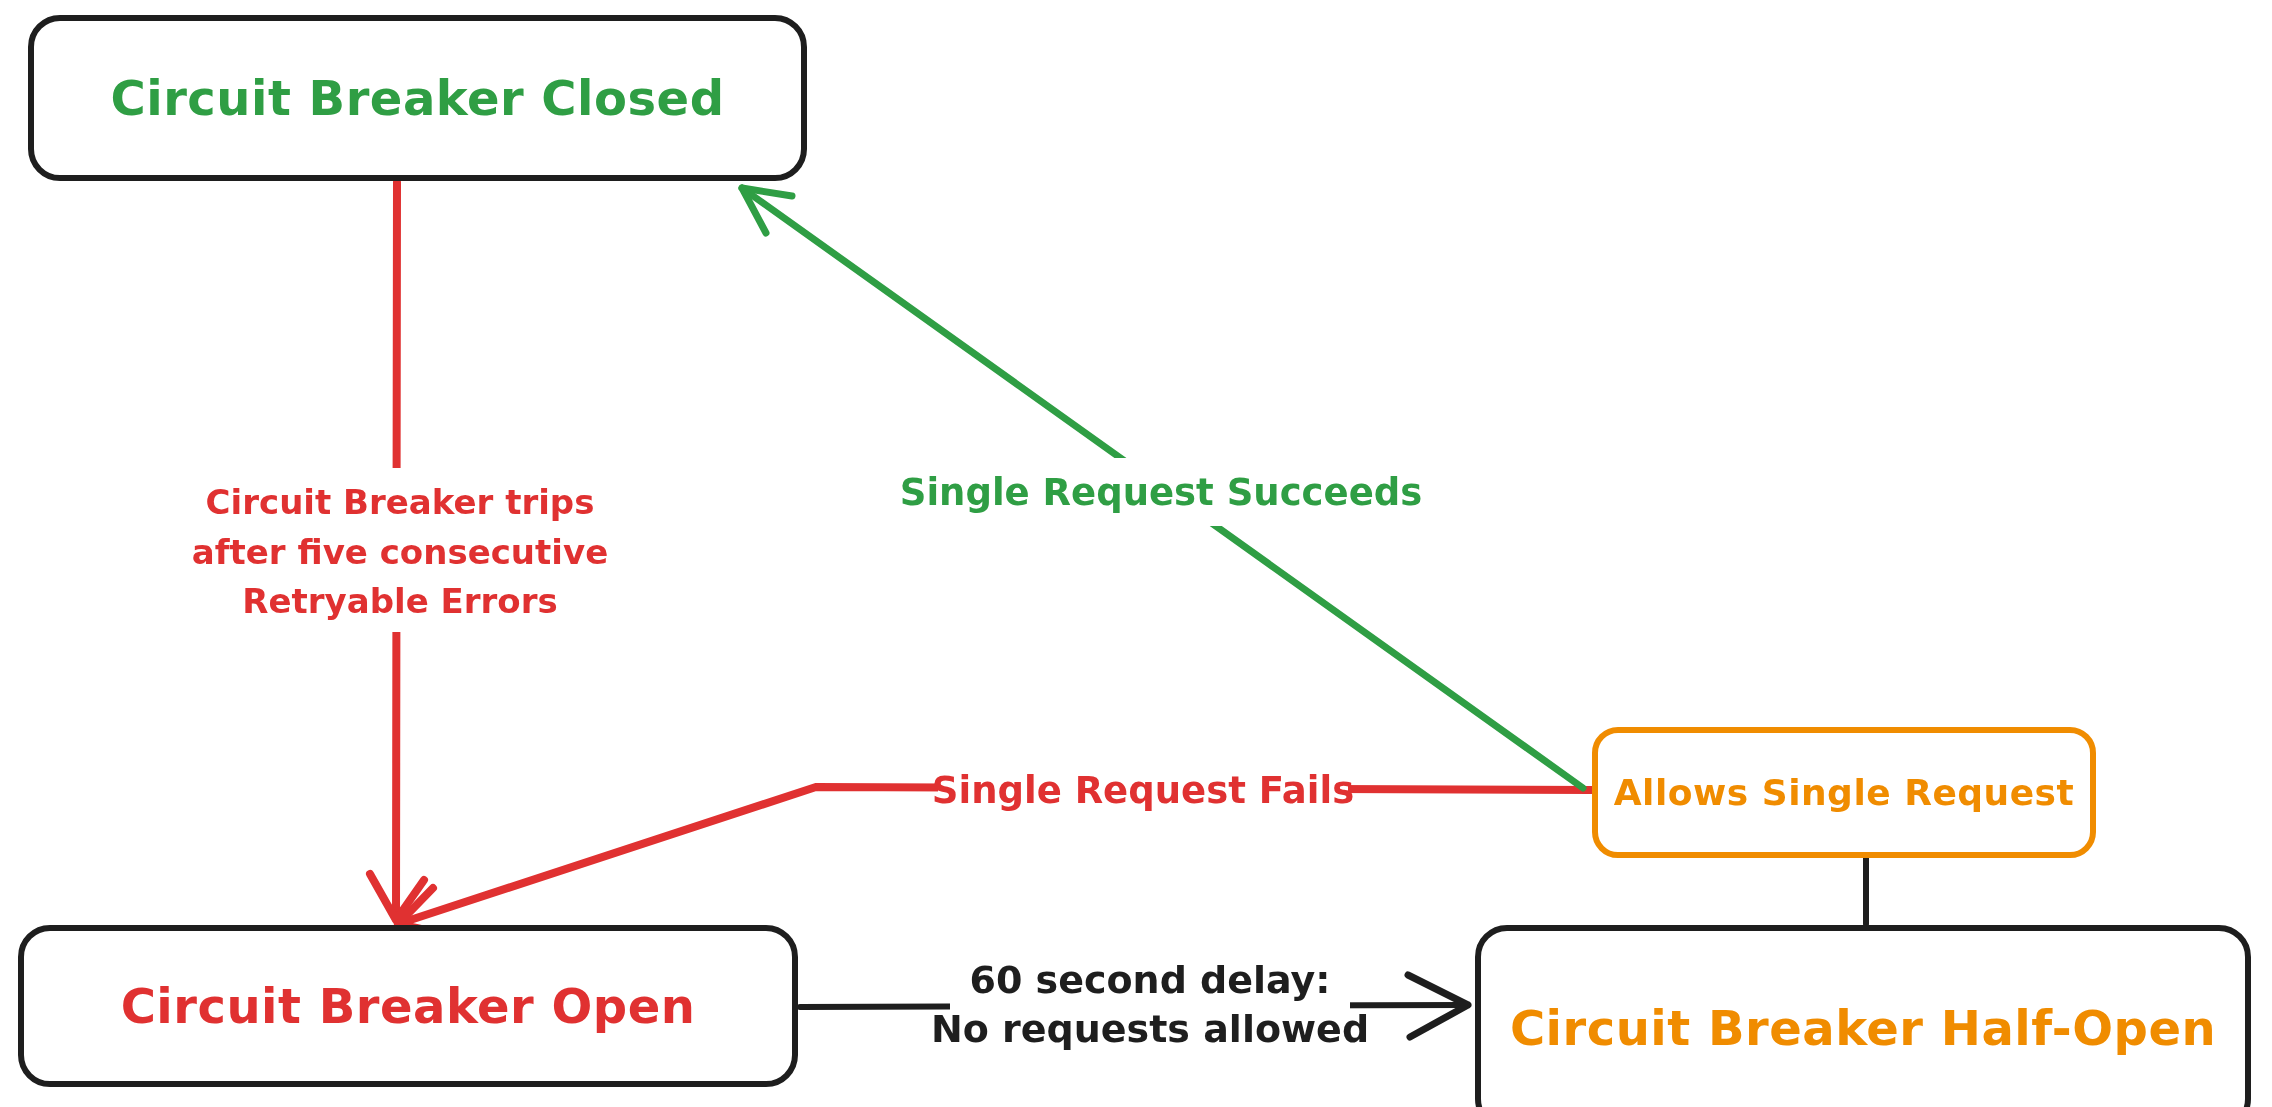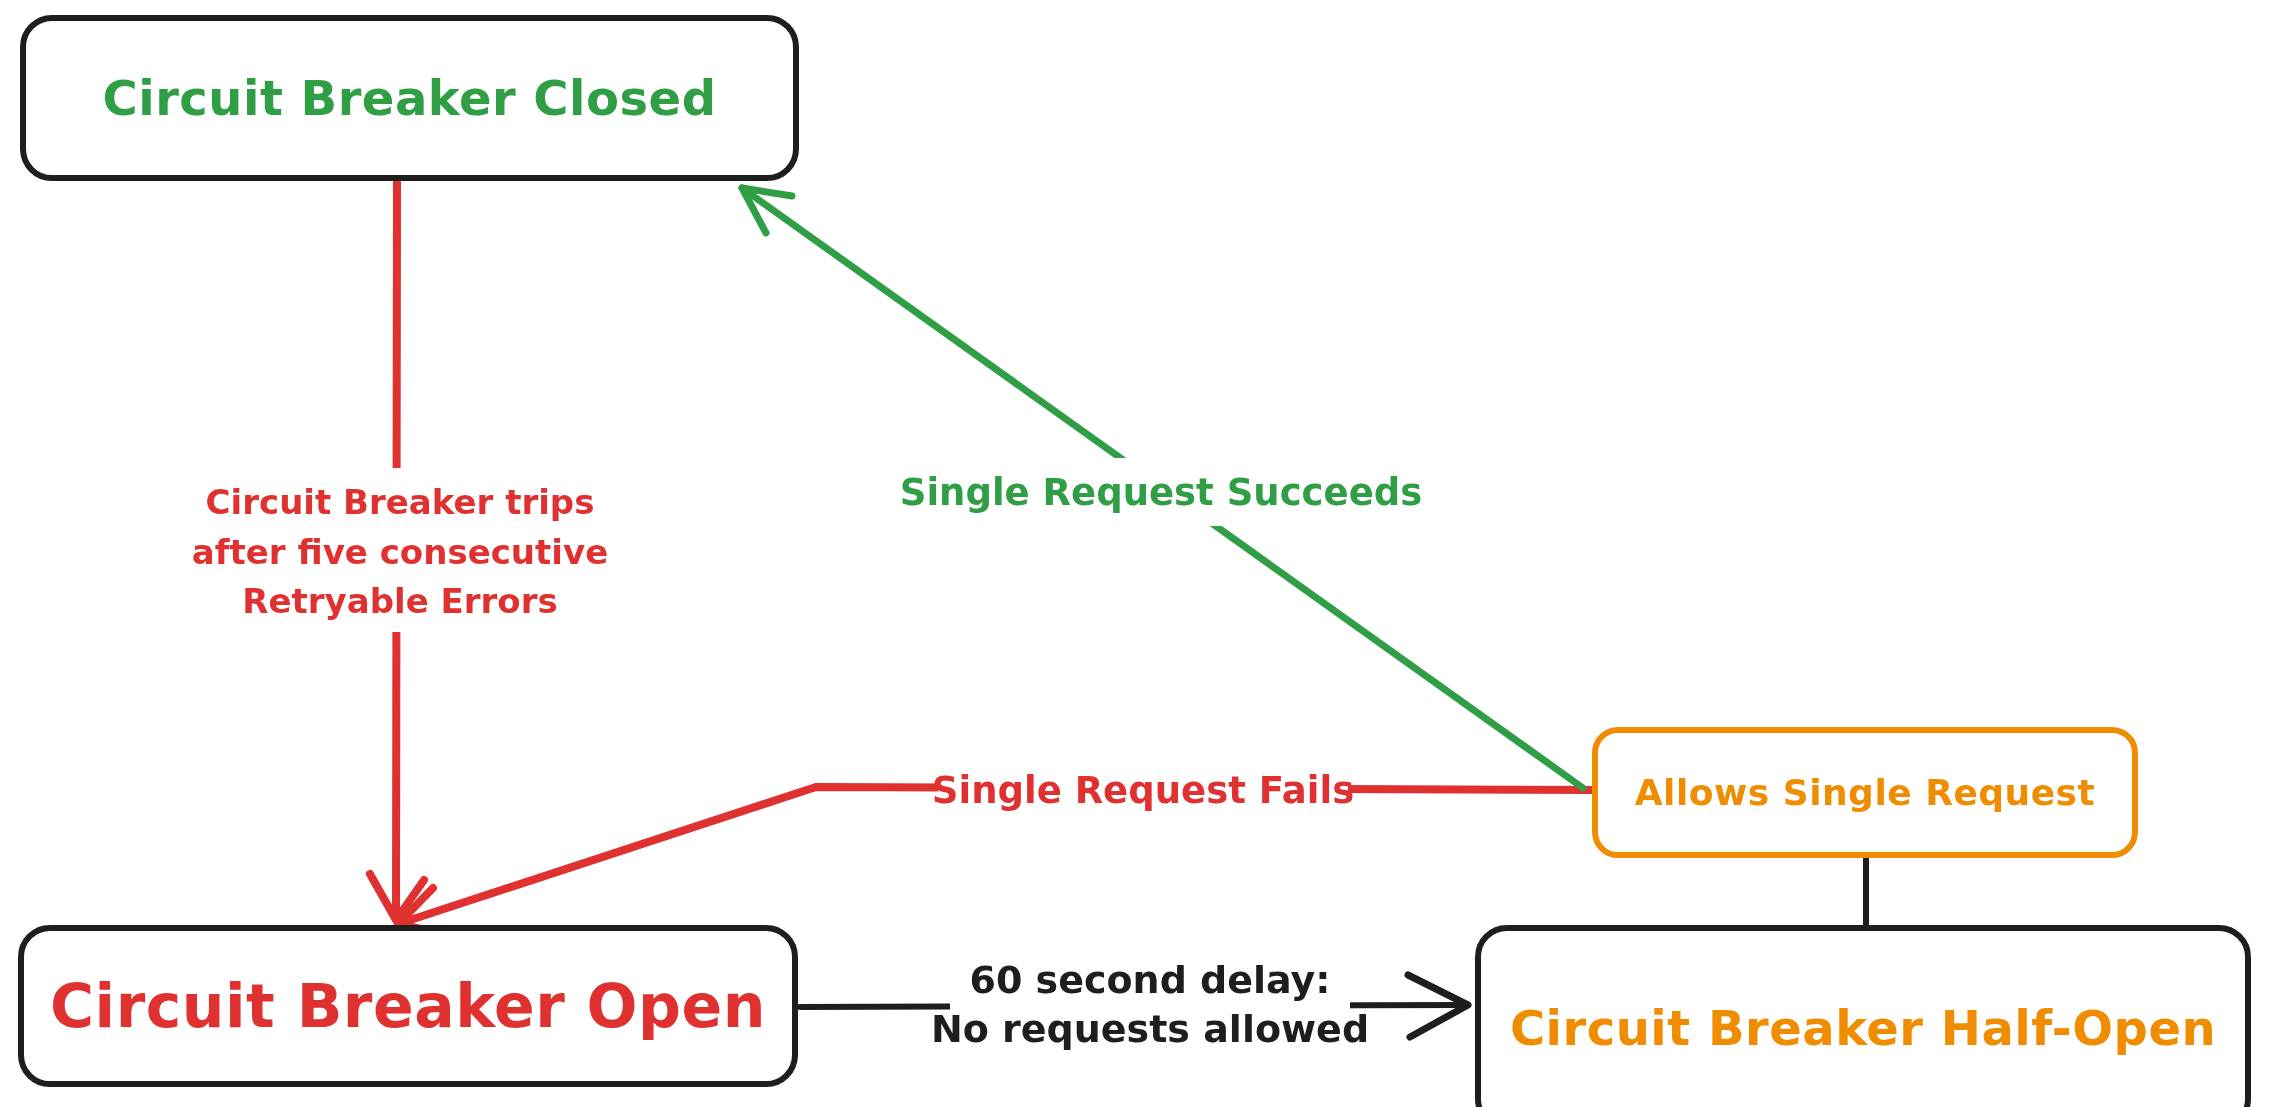--- a/index.html
+++ b/index.html
@@ -29,30 +29,30 @@
     box-sizing: border-box;
     border: 6px solid var(--black);
     border-radius: 32px;
     text-align: center;
   }
   .state-box .label {
     font-weight: 600;
     letter-spacing: 0.5px;
     white-space: nowrap;
   }
-  .box-closed  { left: 20px;  top: 15px;  width: 779px; height: 166px; }
+  .box-closed  { left: 28px;  top: 15px;  width: 779px; height: 166px; }
   .box-open    { left: 18px;  top: 925px; width: 780px; height: 162px; }
   .box-halfopen{ left: 1475px;top: 925px; width: 776px; height: 206px; }
   .box-allows  {
-    left: 1592px; top: 727px; width: 546px; height: 131px;
+    left: 1592px; top: 727px; width: 504px; height: 131px;
     border: 6px solid var(--orange);
     border-radius: 26px;
   }
   .box-closed .label   { color: var(--green);  font-size: 48px; }
-  .box-open .label     { color: var(--red);    font-size: 60px; }
+  .box-open .label     { color: var(--red);    font-size: 48px; }
   .box-halfopen .label { color: var(--orange); font-size: 48px; }
   .box-allows .label   { color: var(--orange); font-size: 36px; }
 
   text.edge-label {
     font-family: "DejaVu Sans", "Liberation Sans", sans-serif;
     font-weight: 600;
     text-anchor: middle;
   }
   .lbl-36 { font-size: 37px; }
   .lbl-34 { font-size: 34px; }

